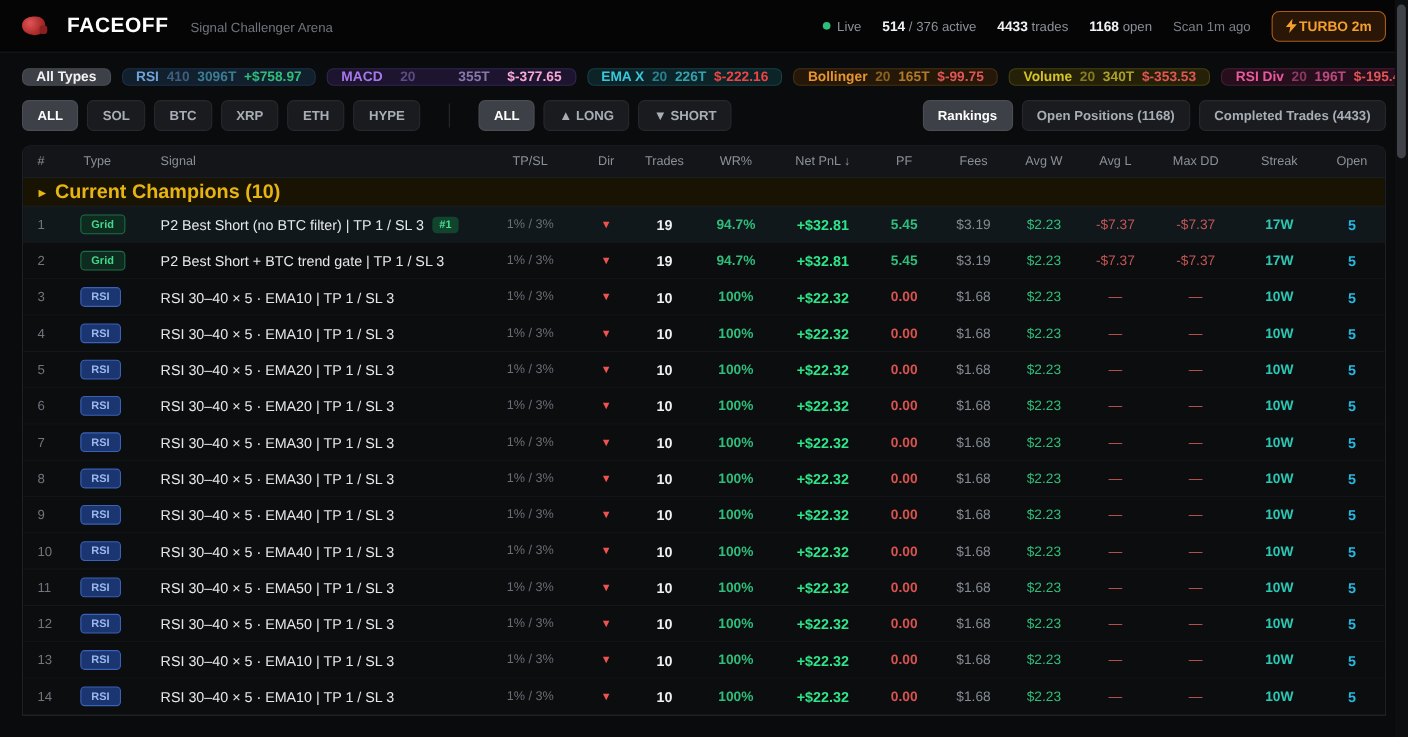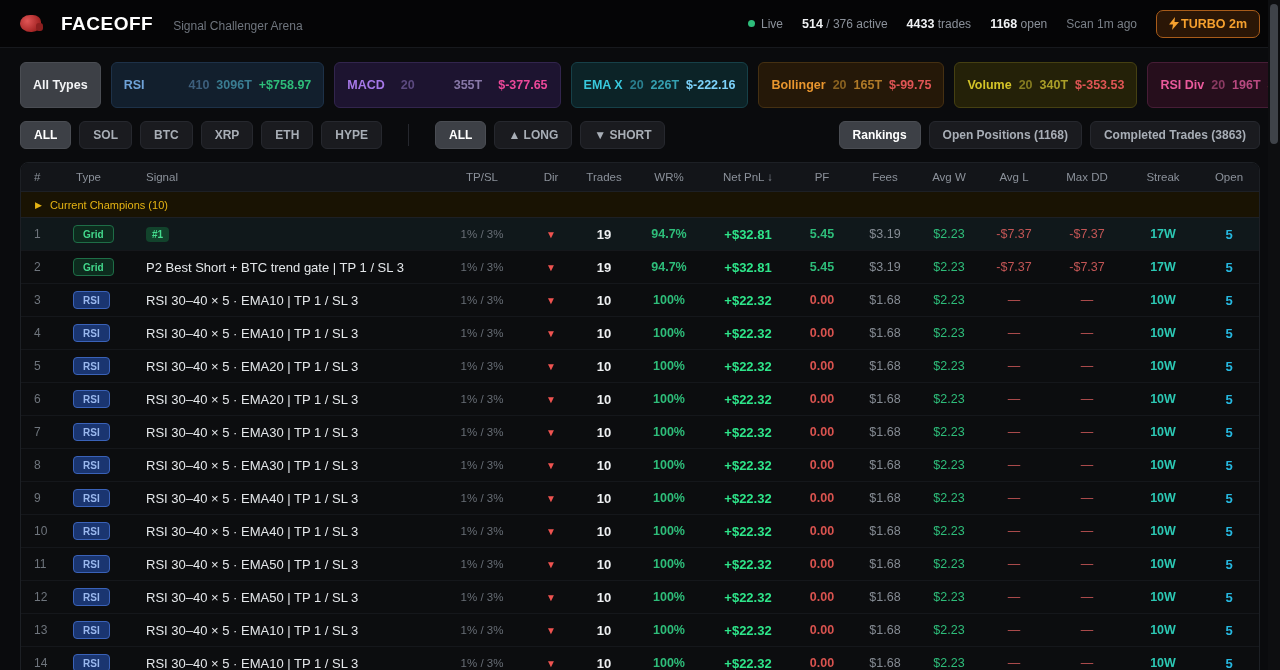--- a/index.html
+++ b/index.html
@@ -34,21 +34,21 @@
   .scan { color: #7a8088; }
   .turbo-btn {
     display: flex; align-items: center; gap: 2px; cursor: pointer;
     background: #2a1606; border: 1px solid #a85c1a; color: #f5a02e;
     font-weight: 700; font-size: 12.5px; padding: 6px 12px; border-radius: 7px;
     font-family: "Liberation Sans", sans-serif;
   }
   
   .chips { display: flex; gap: 10px; padding: 14px 20px 0 20px; }
   .chip {
-    height: 46px; display: flex; align-items: center; gap: 7px; cursor: pointer;
+    height: 16px; display: flex; align-items: flex-end; gap: 7px; cursor: pointer;
     padding: 0 12px; border-radius: 6px; font-size: 12.5px; font-weight: 600;
     border: 1px solid transparent; white-space: nowrap;
   }
   .chip.selected { background: #3d4046; border-color: #4a4d53; color: #f2f3f5; }
   
   .filters { display: flex; align-items: center; gap: 20px; padding: 13px 20px 0 20px; }
   .fbtn {
     background: #1a1b1f; border: 1px solid #26282e; color: #a8aeb6; cursor: pointer;
     font-size: 12px; font-weight: 700; padding: 6px 13px; border-radius: 6px;
     font-family: "Liberation Sans", sans-serif; white-space: nowrap;
@@ -69,21 +69,21 @@
   .thead { height: 29px; background: #131519; border-bottom: 1px solid #1d2025; }
   .thead .hcell { font-size: 11.5px; color: #8b919a; text-align: center; }
   .thead .hcell.left { text-align: left; }
   .hcell.c1 { padding-left: 13px; }
   .hcell.c2, .hcell.c3 { padding-left: 17px; }
   .section-row {
     height: 26px; background: #191303; border-bottom: 1px solid #1d2025;
     display: flex; align-items: center; gap: 8px; padding-left: 14px; cursor: pointer;
   }
   .section-caret { color: #e6b413; font-size: 9px; }
-  .section-label { color: #e6b413; font-size: 11px; font-weight: 400; }
+  .section-label { color: #e6b413; font-size: 18px; font-weight: 700; }
   .trow { height: 33px; border-bottom: 1px solid #15171b; background: #0c0d0f; cursor: pointer; }
   .trow.hl { background: #10181b; }
   .cell { text-align: center; font-size: 12.5px; }
   .c-rank { text-align: left; padding-left: 13px; color: #6f757d; font-size: 12px; }
   .c-type { text-align: left; padding-left: 14px; }
   .type-badge {
     display: inline-block; font-size: 10px; font-weight: 700; padding: 2.5px 9px;
     border-radius: 4px; border: 1px solid transparent;
   }
   .c-signal { text-align: left; padding-left: 17px; color: #e4e7ea; font-size: 13px;
@@ -149,35 +149,35 @@
     </button>
   </div>
 </div>
 
 <div class="chips" id="chips">
     <div class="chip selected">
       <span>All Types</span>
     </div>
     <div class="chip" style="background: rgb(18, 31, 45); border-color: rgb(29, 49, 72);">
       <span style="color: rgb(111, 163, 216);">RSI</span>
-      <span style="color: rgb(61, 95, 125); margin-left: 37px;">410</span>
+      <span style="color: rgb(61, 95, 125);">410</span>
       <span style="color: rgb(58, 125, 146);">3096T</span>
       <span style="color: rgb(46, 189, 122);">+$758.97</span>
     </div>
     <div class="chip" style="background: rgb(29, 20, 48); border-color: rgb(50, 37, 77); gap: 16px;">
       <span style="color: rgb(166, 120, 232);">MACD</span>
       <span style="color: rgb(92, 74, 128);">20</span>
       <span style="color: rgb(136, 120, 168); margin-left: 23px;">355T</span>
-      <span style="color: #ec4899;">$-377.65</span>
+      <span style="color: #f9a8d4;">$-377.65</span>
     </div>
     <div class="chip" style="background: rgb(12, 35, 39); border-color: rgb(22, 64, 72);">
       <span style="color: rgb(56, 200, 220);">EMA X</span>
       <span style="color: rgb(42, 127, 143);">20</span>
       <span style="color: rgb(53, 160, 176);">226T</span>
-      <span style="color: #7dd3fc;">$-222.16</span>
+      <span style="color: #ef4444;">$-222.16</span>
     </div>
     <div class="chip" style="background: rgb(37, 24, 8); border-color: rgb(69, 48, 18);">
       <span style="color: rgb(232, 149, 46);">Bollinger</span>
       <span style="color: rgb(138, 98, 32);">20</span>
       <span style="color: rgb(176, 122, 40);">165T</span>
       <span style="color: rgb(224, 85, 85);">$-99.75</span>
     </div>
     <div class="chip" style="background: rgb(36, 33, 8); border-color: rgb(69, 64, 18);">
       <span style="color: rgb(212, 196, 40);">Volume</span>
       <span style="color: rgb(133, 124, 32);">20</span>
@@ -207,21 +207,21 @@
   <div class="vdiv"></div>
   <div style="display:flex;gap:8px;" id="dirFilters">
       <button class="fbtn sel"><span>ALL</span></button>
       <button class="fbtn"><span>▲ </span><span>LONG</span></button>
       <button class="fbtn"><span>▼ </span><span>SHORT</span></button>
     </div>
   <div class="fspacer"></div>
   <div style="display:flex;gap:8px;" id="viewTabs">
       <button class="fbtn sel"><span>Rankings</span></button>
       <button class="fbtn"><span>Open Positions (1168)</span></button>
-      <button class="fbtn"><span>Completed Trades (3863)</span></button>
+      <button class="fbtn"><span>Completed Trades (4433)</span></button>
     </div>
 </div>
 
 <div class="table">
   <div class="grid-row thead" id="thead">
       <div class="hcell left c1">#</div>
       <div class="hcell left c2">Type</div>
       <div class="hcell left c3">Signal</div>
       <div class="hcell c4">TP/SL</div>
       <div class="hcell c5">Dir</div>
@@ -238,20 +238,21 @@
     </div>
   <div class="section-row">
     <span class="section-caret">▶</span>
     <span class="section-label">Current Champions (10)</span>
   </div>
   <div id="rows">
       <div class="grid-row trow hl">
         <div class="cell c-rank">1</div>
         <div class="cell c-type"><span class="type-badge" style="background: rgb(13, 43, 30); border-color: rgb(30, 110, 71); color: rgb(67, 217, 140);">Grid</span></div>
         <div class="cell c-signal">
+          <span>P2 Best Short (no BTC filter) | TP 1 / SL 3</span>
           <span class="rank1-badge">#1</span>
         </div>
         <div class="cell c-tpsl">1% / 3%</div>
         <div class="cell c-dir">▼</div>
         <div class="cell c-trades">19</div>
         <div class="cell c-wr">94.7%</div>
         <div class="cell c-pnl">+$32.81</div>
         <div class="cell pf-pos">5.45</div>
         <div class="cell c-fees">$3.19</div>
         <div class="cell c-avgw">$2.23</div>

